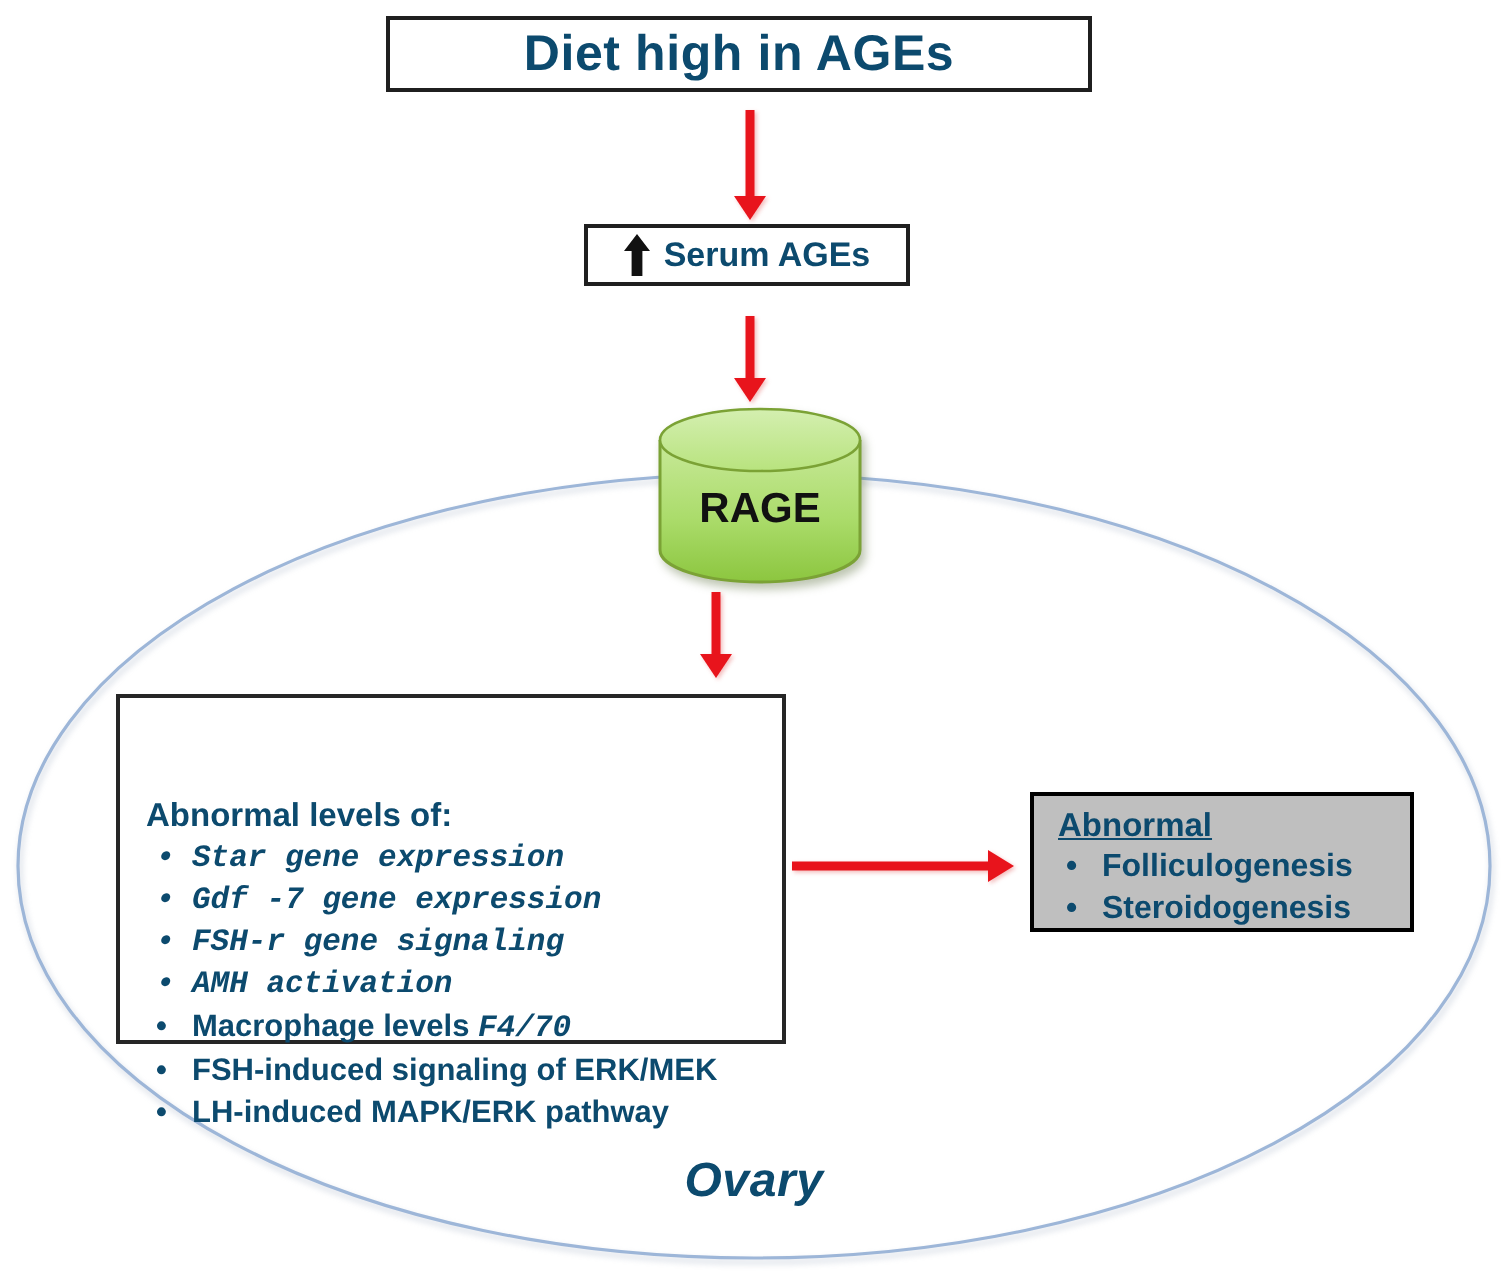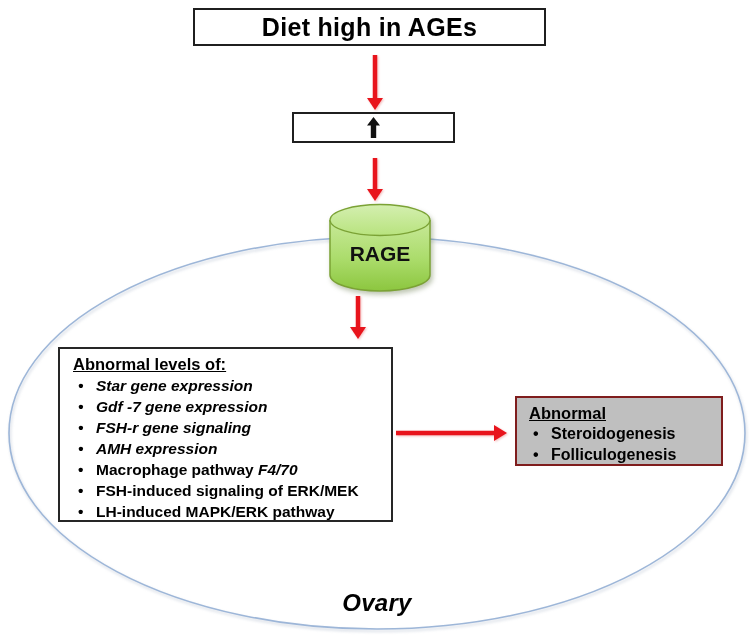--- a/index.html
+++ b/index.html
@@ -1,18 +1,18 @@
 <!DOCTYPE html>
 <html><head>
 <meta charset="utf-8">
 <style>
   html,body{margin:0;padding:0;background:#fff;}
   #canvas{
     position:relative;width:754px;height:641px;background:#fff;overflow:hidden;
-    font-family:"Liberation Sans",sans-serif;color:#000000;
+    font-family:"Liberation Sans",sans-serif;color:#0c4a6e;
   }
   .abs{position:absolute;}
 
   
   .diet-box{
     left:193px;top:8px;width:349px;height:34px;
     border:2px solid #1f1f1f;background:#fff;
     font-size:25px;font-weight:bold;text-align:center;line-height:34px;letter-spacing:.3px;
     z-index:4;
   }
@@ -35,43 +35,43 @@
 
   
   .cylinder{left:329px;top:203px;z-index:2;filter:drop-shadow(2px 3px 2.5px rgba(90,110,60,.4));}
 
   
   .levels-box{
     left:58px;top:347px;width:312px;height:167px;
     border:2px solid #262626;background:#fff;
     padding:4px 8px 0 11px;z-index:4;
   }
-  .levels-title{font-size:16.5px;font-weight:bold;text-decoration:underline;line-height:22px;margin-left:2px;}
+  .levels-title{font-size:16.5px;font-weight:bold;line-height:22px;margin-left:2px;margin-top:44px;}
   .bullet-list{list-style:none;margin:0;padding:0;}
   .bullet-list li{
     position:relative;font-size:15.5px;font-weight:bold;line-height:21px;padding-left:25px;
     white-space:nowrap;
   }
   .bullet-list li::before{content:"\2022";position:absolute;left:7px;top:0;font-weight:bold;}
-  .it{font-style:italic;}
+  .it{font-style:italic;font-family:Liberation Mono, monospace;}
 
   
   .outcome-box{
     left:515px;top:396px;width:176px;height:61px;
-    background:#bfbfbf;border:2px solid #7f1d1d;
-    padding:5px 16px 0 12px;z-index:4;
+    background:#bfbfbf;border:2px solid #000000;
+    padding:5px 0 0 12px;z-index:4;
   }
   .outcome-title{font-size:16.5px;font-weight:bold;text-decoration:underline;line-height:20px;}
   .outcome-box .bullet-list li{font-size:16px;line-height:21px;padding-left:22px;}
   .outcome-box .bullet-list li::before{left:4px;}
 
   
   .ovary-label{
     left:302px;top:577px;width:150px;text-align:center;
-    font-size:24px;font-weight:bold;font-style:italic;z-index:2;letter-spacing:.3px;margin-top:12px;
+    font-size:24px;font-weight:bold;font-style:italic;z-index:2;letter-spacing:.3px;
   }
 </style>
 </head>
 <body>
 
 <div id="canvas">
 
   <svg class="abs ovary-ellipse-svg" width="754" height="641" viewBox="0 0 754 641">
     <ellipse cx="377" cy="433" rx="368" ry="196" fill="none" stroke-width="1.6" stroke="#9db6d8"></ellipse>
   </svg>
@@ -80,20 +80,21 @@
 
   <svg class="abs red-arrow a1" width="22" height="57" viewBox="0 0 22 57">
     <line x1="11" y1="1" x2="11" y2="45" stroke-width="4.5" stroke="#e8141c"></line>
     <polygon points="3,44 19,44 11,56" fill="#e8141c"></polygon>
   </svg>
 
   <div class="abs serum-box">
     <svg width="13" height="21" viewBox="0 0 13 21">
       <polygon points="6.5,0 13,8.5 9.2,8.5 9.2,21 3.8,21 3.8,8.5 0,8.5" fill="#111111"></polygon>
     </svg>
+    <span>Serum AGEs</span>
   </div>
 
   <svg class="abs red-arrow a2" width="22" height="45" viewBox="0 0 22 45">
     <line x1="11" y1="1" x2="11" y2="33" stroke-width="4.5" stroke="#e8141c"></line>
     <polygon points="3,32 19,32 11,44" fill="#e8141c"></polygon>
   </svg>
 
   <svg class="abs cylinder" width="102" height="95" viewBox="0 0 102 95">
     <defs>
       <linearGradient id="bodyGrad" x1="0" y1="0" x2="0" y2="1">
@@ -115,35 +116,35 @@
     <line x1="11" y1="1" x2="11" y2="33" stroke-width="4.5" stroke="#e8141c"></line>
     <polygon points="3,32 19,32 11,44" fill="#e8141c"></polygon>
   </svg>
 
   <div class="abs levels-box">
     <div class="levels-title">Abnormal levels of:</div>
     <ul class="bullet-list">
       <li class="it">Star gene expression</li>
       <li class="it">Gdf -7 gene expression</li>
       <li class="it">FSH-r gene signaling</li>
-      <li class="it">AMH expression</li>
-      <li><span>Macrophage pathway </span><span class="it">F4/70</span></li>
+      <li class="it">AMH activation</li>
+      <li><span>Macrophage levels </span><span class="it">F4/70</span></li>
       <li>FSH-induced signaling of ERK/MEK</li>
       <li>LH-induced MAPK/ERK pathway</li>
     </ul>
   </div>
 
   <svg class="abs red-arrow a4" width="113" height="22" viewBox="0 0 113 22">
     <line x1="1" y1="11" x2="100" y2="11" stroke-width="4.5" stroke="#e8141c"></line>
     <polygon points="99,3 99,19 112,11" fill="#e8141c"></polygon>
   </svg>
 
   <div class="abs outcome-box">
     <div class="outcome-title">Abnormal</div>
     <ul class="bullet-list">
+      <li>Folliculogenesis</li>
       <li>Steroidogenesis</li>
-      <li>Folliculogenesis</li>
     </ul>
   </div>
 
   <div class="abs ovary-label">Ovary</div>
 
 </div>
 
 </body></html>

